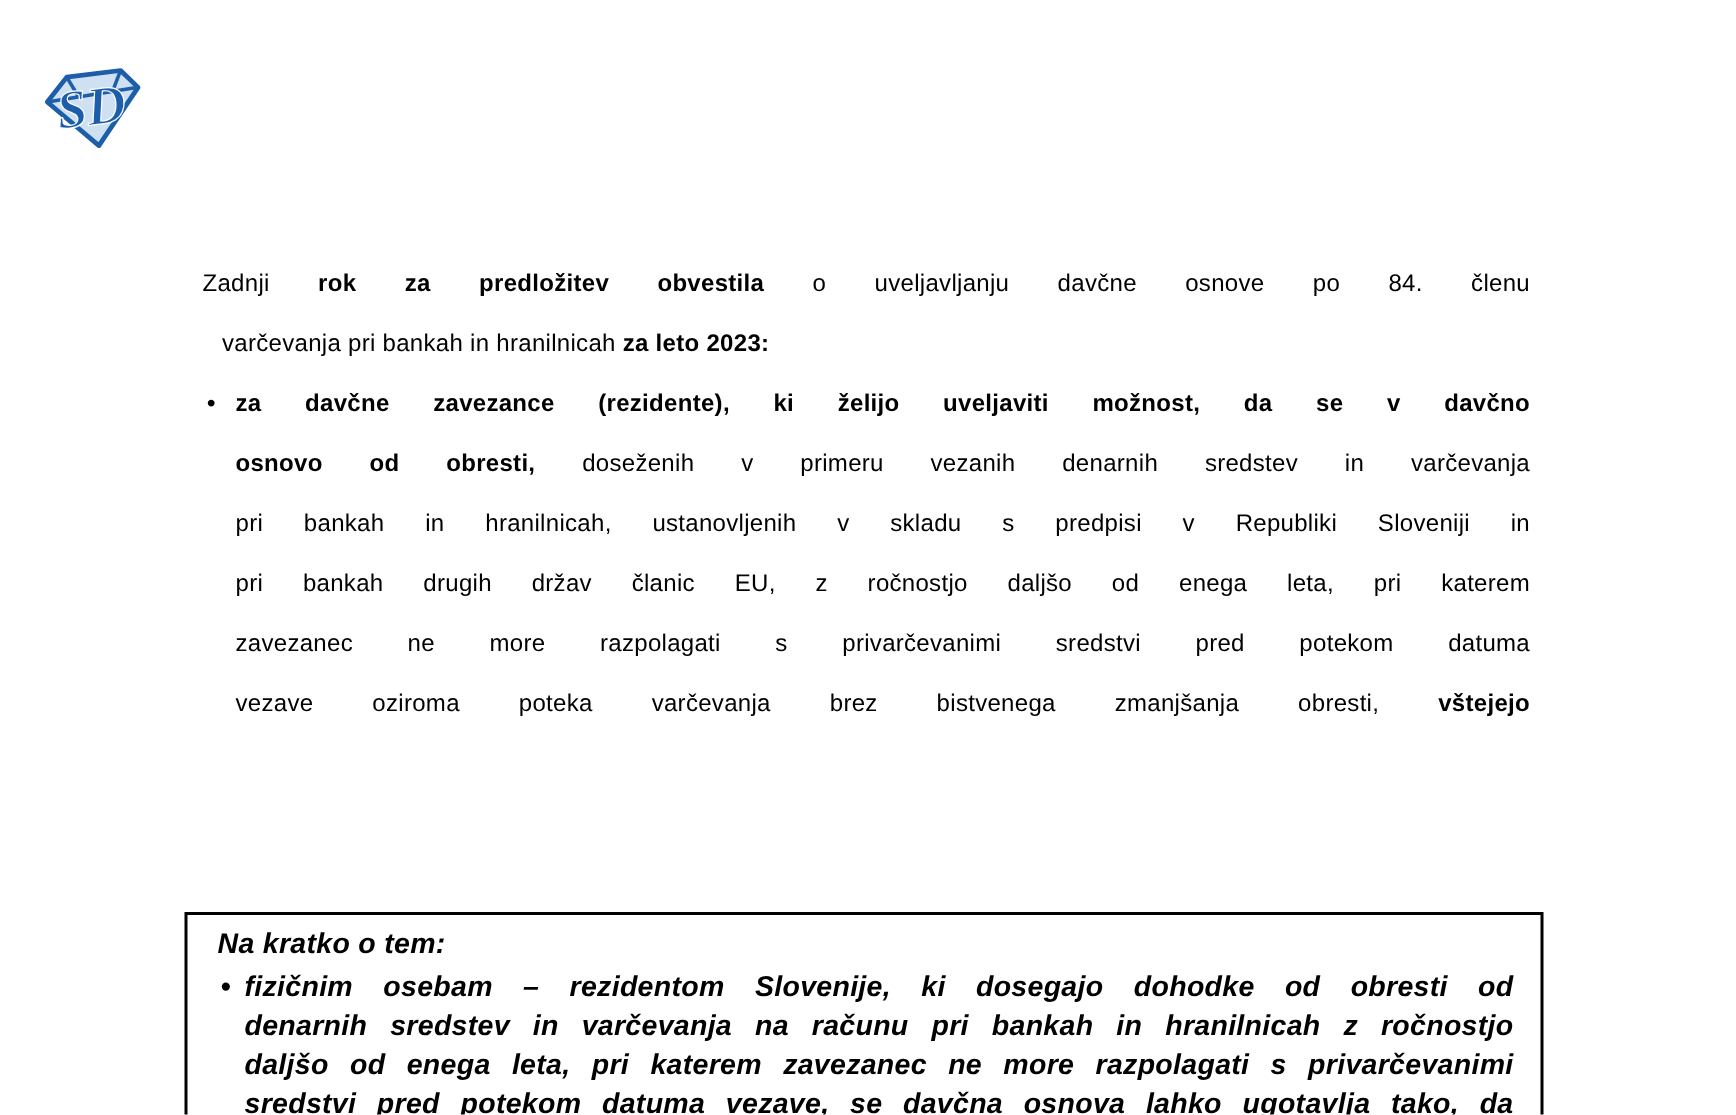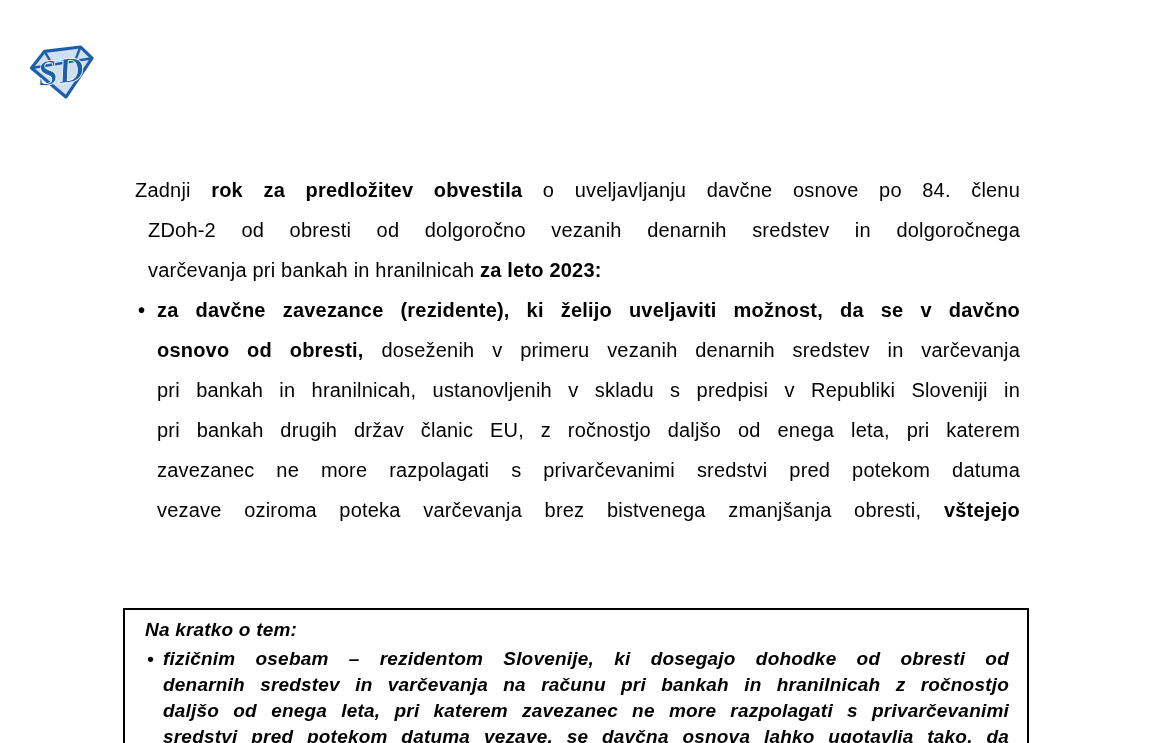--- a/index.html
+++ b/index.html
@@ -11,21 +11,21 @@
     color:#000;
   }
   .page{position:relative;width:1157px;height:743px;background:#fff;}
 
   
   .logo{position:absolute;left:26px;top:45px;width:80px;height:66px;}
 
   
   .content{
     position:absolute;left:135px;top:170px;width:885px;
-    font-size:20px;letter-spacing:0.2px;
+    font-size:16px;letter-spacing:0.2px;
   }
   .line{
     position:relative;
     line-height:40px;
     white-space:normal;
     text-align:left;
   }
   .line.just{
     text-align:justify;
     text-align-last:justify;
@@ -70,21 +70,20 @@
         <polyline id="gem-facet-right" points="72,5 63,22" fill="none" stroke="#1c5ea9" stroke-width="3"></polyline>
         <line id="gem-girdle" x1="7" y1="24" x2="85" y2="21" stroke="#1c5ea9" stroke-width="3"></line>
         <text id="gem-letters" x="14" y="48" font-size="46" font-weight="bold" font-style="italic" font-family="Liberation Serif, serif" fill="#1c5ea9" stroke="#ffffff" stroke-width="1">SD</text>
       </g>
     </svg>
   </div>
 
   <div class="content">
     <div id="intro-lines">
         <div class="line just"><span>Zadnji </span><span class="b">rok za predložitev obvestila</span><span> o uveljavljanju davčne osnove po 84. členu</span></div>
-        <div class="line just" style="padding-left: 13px;"><span>ZDoh-2 od obresti od dolgoročno vezanih denarnih sredstev in dolgoročnega</span></div>
         <div class="line" style="padding-left: 13px;"><span>varčevanja pri bankah in hranilnicah </span><span class="b">za leto 2023:</span></div>
       </div>
     <div id="bullet-lines">
         <div class="line just" style="padding-left: 22px;"><span class="marker" style="left: 3px;">•</span><span class="b">za davčne zavezance (rezidente), ki želijo uveljaviti možnost, da se v davčno</span></div>
         <div class="line just" style="padding-left: 22px;"><span class="b">osnovo od obresti,</span><span> doseženih v primeru vezanih denarnih sredstev in varčevanja</span></div>
         <div class="line just" style="padding-left: 22px;"><span>pri bankah in hranilnicah, ustanovljenih v skladu s predpisi v Republiki Sloveniji in</span></div>
         <div class="line just" style="padding-left: 22px;"><span>pri bankah drugih držav članic EU, z ročnostjo daljšo od enega leta, pri katerem</span></div>
         <div class="line just" style="padding-left: 22px;"><span>zavezanec ne more razpolagati s privarčevanimi sredstvi pred potekom datuma</span></div>
         <div class="line just" style="padding-left: 22px;"><span>vezave oziroma poteka varčevanja brez bistvenega zmanjšanja obresti, </span><span class="b">vštejejo</span></div>
       </div>

